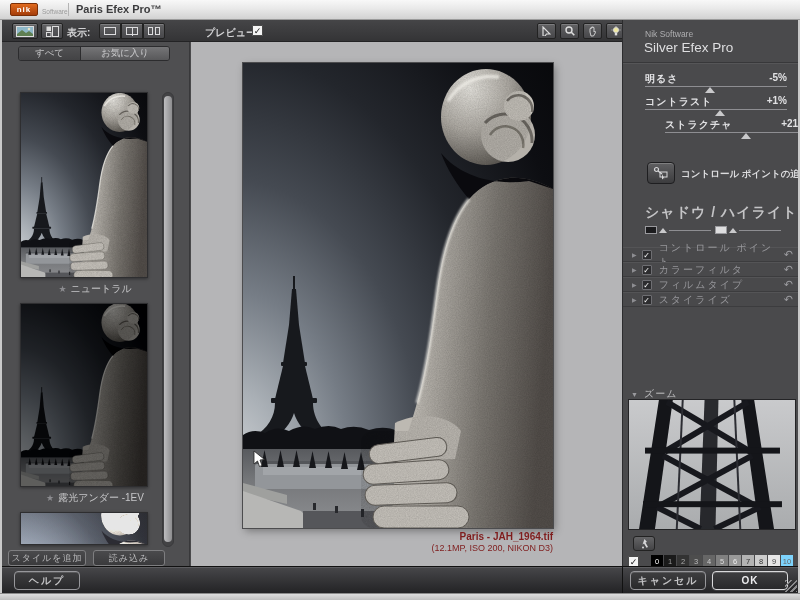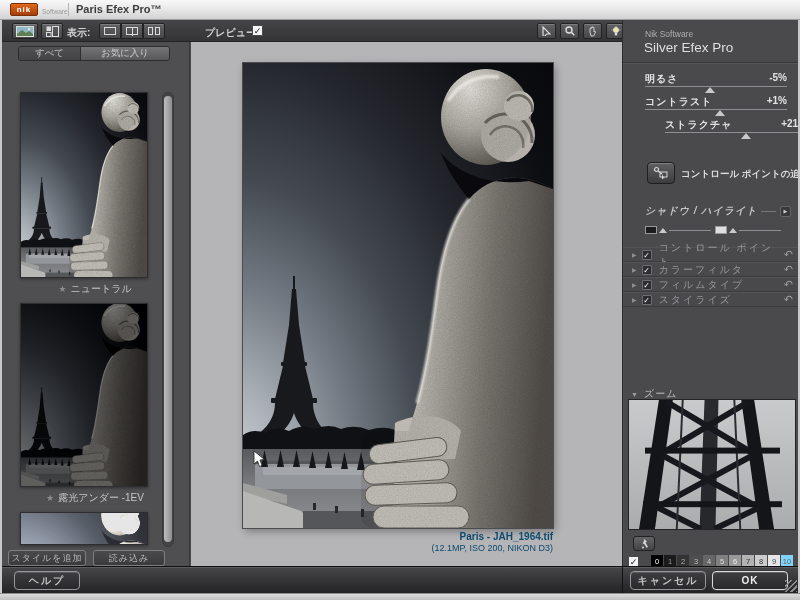--- a/index.html
+++ b/index.html
@@ -46,21 +46,21 @@
     background:linear-gradient(90deg,#bdbdbf,#8d8d8f);}
   .lp-btn{position:absolute;top:508px;height:16px;border:1px solid #7e7e80;border-radius:3px;
     background:linear-gradient(#4a4a4c,#3a3a3c);color:#b9b9bb;font-size:9px;
     display:flex;align-items:center;justify-content:center;letter-spacing:1px;}
 
   
   .canvas{position:absolute;left:191px;top:42px;width:431px;height:524px;background:#b5b5b7;}
   .photo{position:absolute;left:52px;top:21px;width:310px;height:465px;background:#000;
     box-shadow:0 0 0 1px #4c4c4e,2px 3px 8px rgba(0,0,0,.35);}
   .photo svg{display:block;width:310px;height:465px;}
-  .caption{position:absolute;left:52px;top:489px;width:310px;text-align:right;color:#0c4a6e;line-height:1.15;}
+  .caption{position:absolute;left:52px;top:489px;width:310px;text-align:right;color:#7f1d1d;line-height:1.15;}
   .caption .l1{font-size:10px;font-weight:bold;}
   .caption .l2{font-size:9px;}
   .cursor{position:absolute;left:62px;top:408px;}
 
   
   .right-panel{position:absolute;left:622px;top:20px;width:178px;height:546px;background:#4a4a4c;
     border-left:1px solid #2c2c2e;}
   .rp-brand-sm{position:absolute;left:22px;top:9px;font-size:8.5px;color:#aeaeb0;}
   .rp-brand-lg{position:absolute;left:21px;top:20px;font-size:13.5px;color:#dfdfe1;}
   .rp-divider{position:absolute;left:0;top:42px;width:100%;height:2px;
@@ -69,21 +69,21 @@
   .slider-row .lab{position:absolute;left:0;top:0;font-size:10px;font-weight:bold;color:#e2e2e4;letter-spacing:1px;}
   .slider-row .val{position:absolute;right:0;top:0;font-size:10px;font-weight:bold;color:#e2e2e4;}
   .slider-row .track{position:absolute;left:0;right:0;top:14px;height:1px;background:#8e8e92;}
   .tri-up{position:absolute;top:15px;width:0;height:0;border-left:5px solid transparent;
     border-right:5px solid transparent;border-bottom:6px solid #c9c9cb;}
   .cp-btn{position:absolute;left:24px;top:142px;width:28px;height:22px;border-radius:4px;
     background:linear-gradient(#606062,#3c3c3e);border:1px solid #1e1e20;
     box-shadow:inset 0 1px rgba(255,255,255,.2);display:flex;align-items:center;justify-content:center;}
   .cp-label{position:absolute;left:58px;top:148px;font-size:9.5px;font-weight:bold;color:#dcdcde;white-space:nowrap;}
   .sh-row{position:absolute;left:22px;top:184px;width:146px;display:flex;align-items:center;gap:4px;}
-  .sh-label{font-size:10px;font-weight:bold;color:#c4c4c6;letter-spacing:1px;white-space:nowrap;font-style:italic;}
+  .sh-label{font-size:14px;font-weight:bold;color:#c4c4c6;letter-spacing:1px;white-space:nowrap;}
   .sh-line{flex:1;height:1px;background:#76767a;}
   .sh-exp{width:11px;height:11px;background:#39393b;border:1px solid #66666a;border-radius:2px;
     color:#cfcfd1;font-size:5px;display:flex;align-items:center;justify-content:center;}
   .mini-slider{position:absolute;top:206px;display:flex;align-items:center;gap:2px;}
   .swatch{width:12px;height:8px;border:1px solid #9a9a9e;}
   .mini-tri{width:0;height:0;border-left:4px solid transparent;border-right:4px solid transparent;
     border-bottom:5px solid #c9c9cb;}
   .mini-line{width:42px;height:1px;background:#8e8e92;}
   .section{position:absolute;left:0;width:178px;height:15px;background:#49494b;
     border-top:1px solid #545456;border-bottom:1px solid #3c3c3e;display:flex;align-items:center;}

